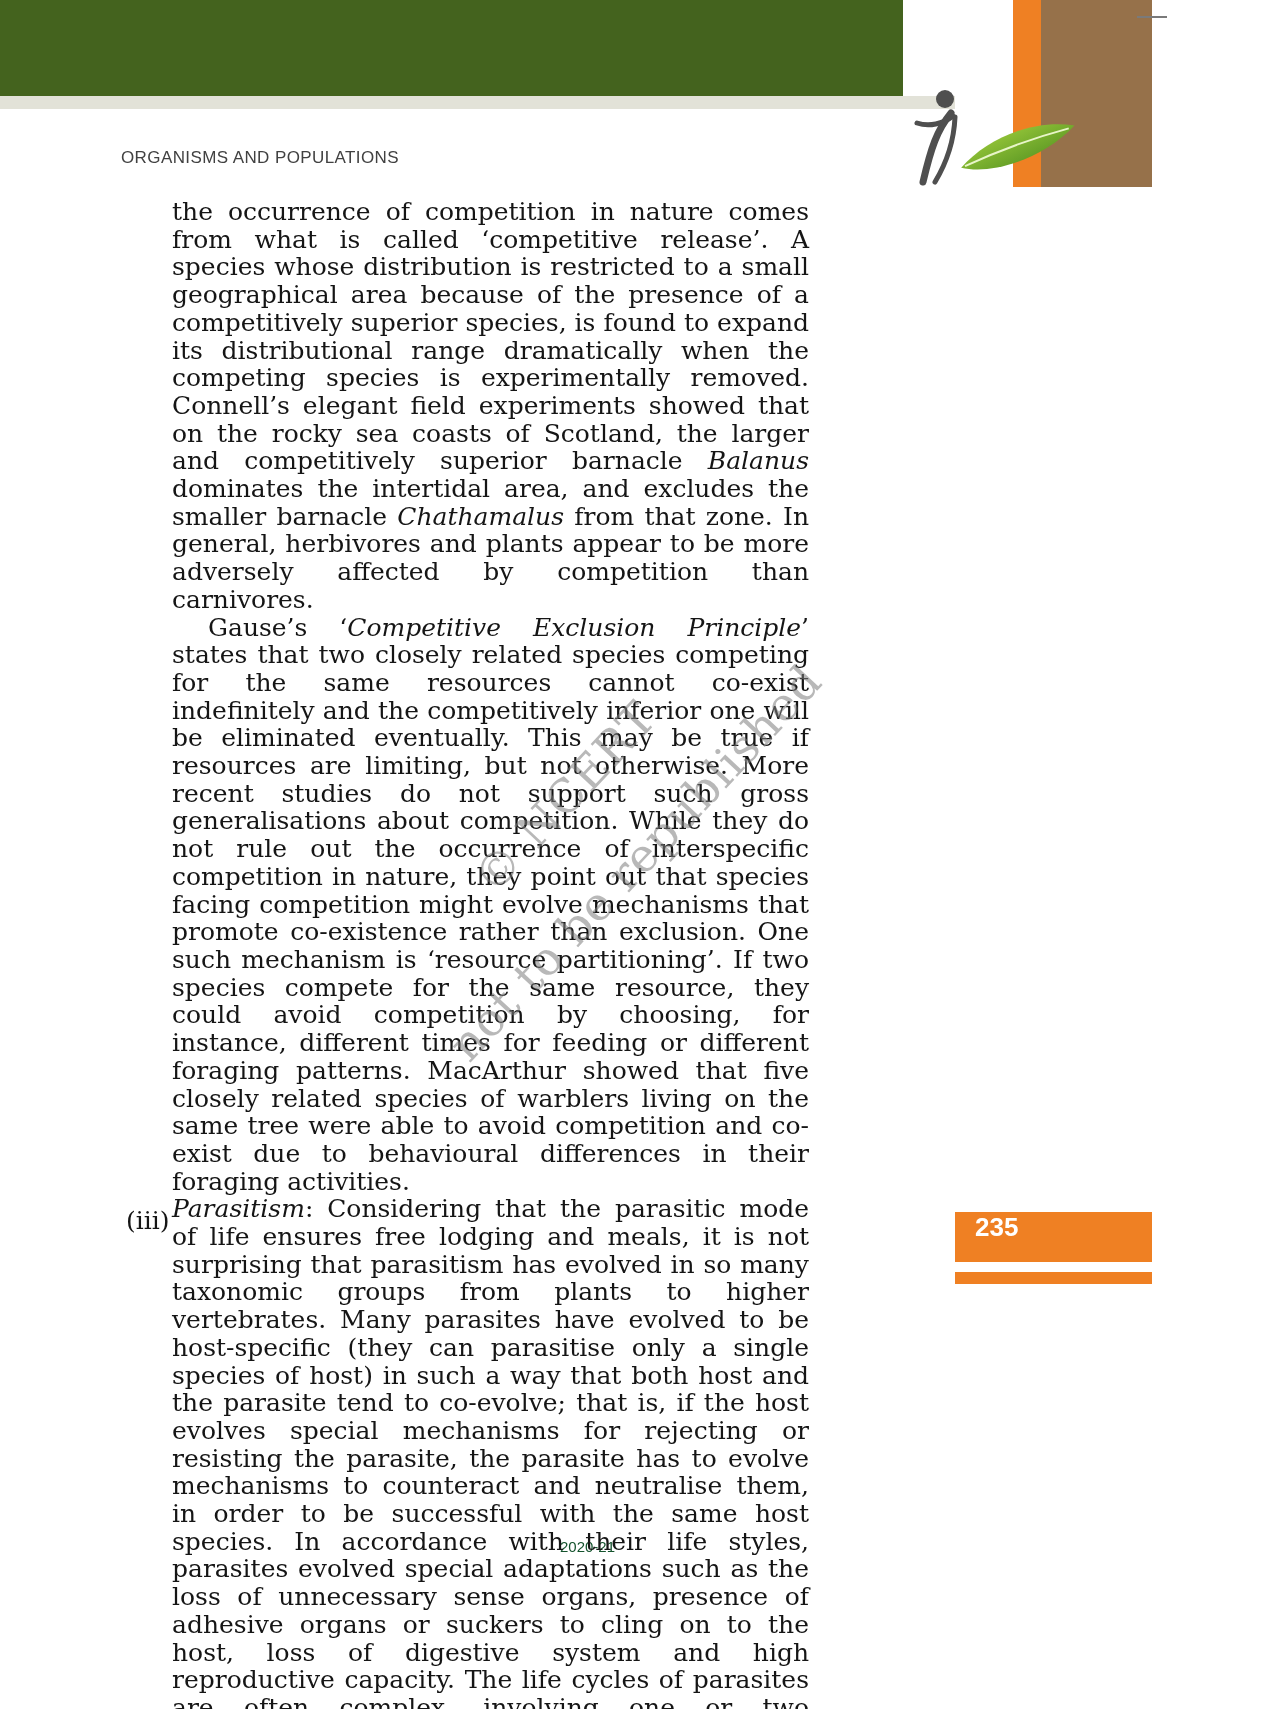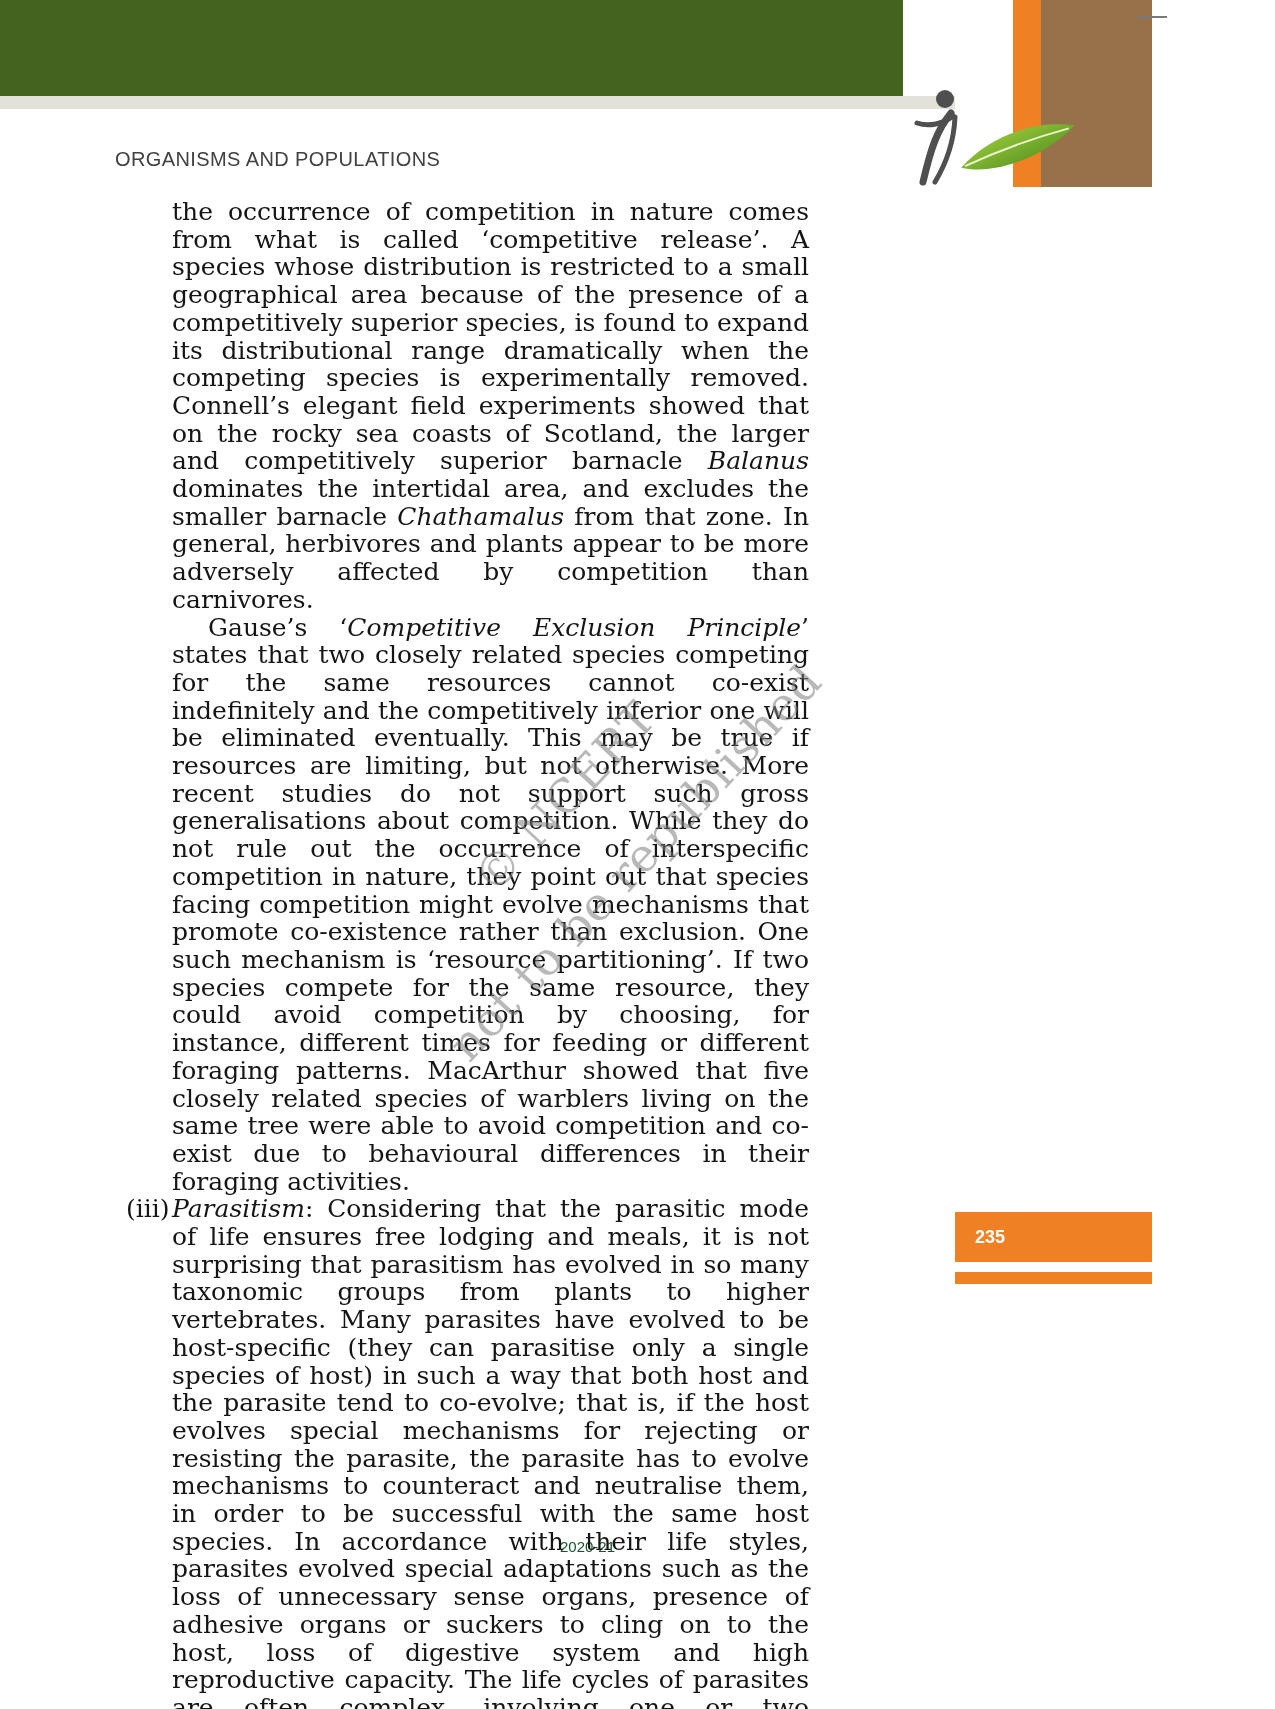--- a/index.html
+++ b/index.html
@@ -15,46 +15,46 @@
                background:var(--orange,#ef8023);}
   .side-strip-brown{position:absolute;left:1041px;top:0;width:111px;height:187px;
                background:var(--brown,#96714a);}
   .crop-mark{position:absolute;left:1137px;top:16px;width:30px;height:2px;
                background:#7a7a7a;}
 
   
   .logo{position:absolute;left:895px;top:86px;width:190px;height:102px;}
 
   
-  .running-head{position:absolute;left:115px;top:148px;
-      font-family:"Liberation Sans",sans-serif;font-size:20px;letter-spacing:.4px;
+  .running-head{position:absolute;left:121px;top:148px;
+      font-family:"Liberation Sans",sans-serif;font-size:17px;letter-spacing:.4px;
       color:#414141;}
 
   
   .body-text{position:absolute;left:172px;top:198px;width:637px;z-index:2;
       font-size:25px;line-height:27.7px;color:#151515;
       text-align:justify;}
   .para{margin:0;}
   .para.indent{text-indent:36px;}
   .para.labeled{position:relative;}
-  .para-label{position:absolute;left:-46px;top:0;font-style:normal;}
+  .para-label{position:absolute;left:-46px;top:12px;font-style:normal;}
   .italic{font-style:italic;}
   .bold-italic{font-weight:normal;font-style:italic;}
 
   
   .watermark{position:absolute;left:320px;top:640px;width:560px;height:380px;
       z-index:3;display:flex;flex-direction:column;align-items:center;justify-content:center;
       gap:42px;transform:rotate(-47deg);pointer-events:none;
       font-size:46px;color:rgba(125,125,125,.55);letter-spacing:1px;}
 
   
   .page-badge{position:absolute;left:955px;top:1212px;width:197px;height:50px;
-      background:var(--orange,#ef8023);display:flex;align-items:center;
+      background:var(--orange,#ef8023);display:flex;align-items:flex-start;
       padding-left:20px;box-sizing:border-box;
-      font-family:"Liberation Sans",sans-serif;font-size:18px;font-weight:bold;color:#ffffff;}
+      font-family:"Liberation Sans",sans-serif;font-size:26px;font-weight:bold;color:#ffffff;}
   .page-badge-bar{position:absolute;left:955px;top:1272px;width:197px;height:12px;
       background:var(--orange,#ef8023);}
 
   
   .footer{position:absolute;left:115px;top:1538px;width:945px;text-align:center;
       font-family:"Liberation Sans",sans-serif;font-size:15px;color:#14532d;}
 </style>
 </head>
 <body>
 

